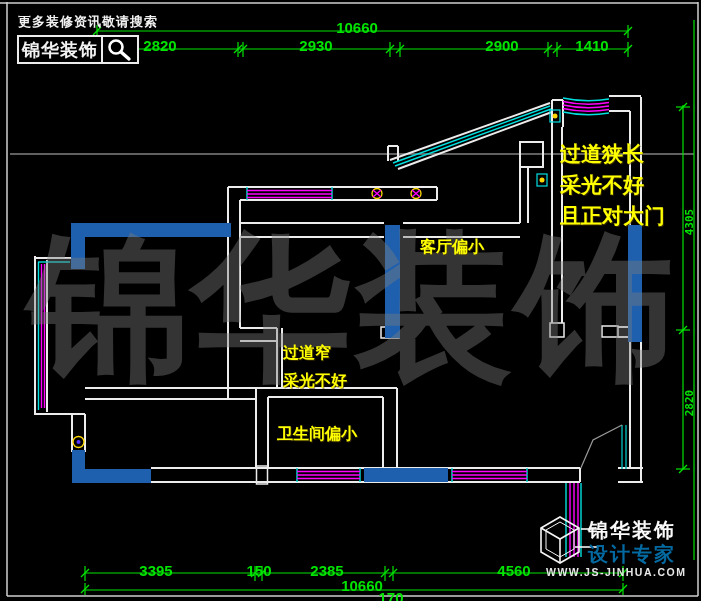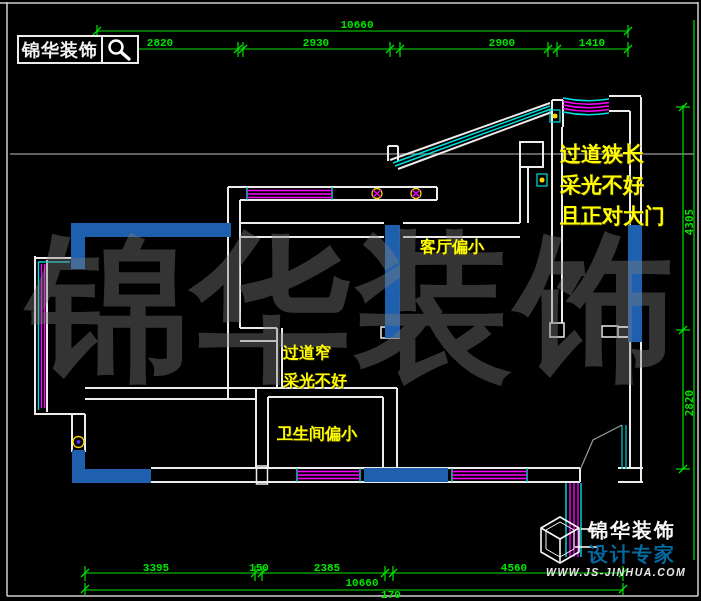--- a/index.html
+++ b/index.html
@@ -6,22 +6,22 @@
   .stage{position:relative;width:701px;height:601px;background:#000;overflow:hidden;
          font-family:"Liberation Sans","DejaVu Sans",sans-serif;}
   .stage svg.plan{position:absolute;left:0;top:0;z-index:1;}
   
   .watermark{position:absolute;left:28px;top:226px;width:648px;z-index:2;
     display:flex;justify-content:space-between;
     font-family:"DejaVu Serif","Liberation Serif",serif;font-weight:bold;
     font-size:160px;line-height:1.02;color:rgba(125,125,125,0.42);
     pointer-events:none;white-space:nowrap;}
   
-  .dim{position:absolute;z-index:3;color:#00e400;font-family:Liberation Mono, monospace;
-    font-size:11px;font-weight:bold;transform:translateX(-50%);white-space:nowrap;}
+  .dim{position:absolute;z-index:3;color:#00e400;font-family:Liberation Sans, sans-serif;
+    font-size:15px;font-weight:bold;transform:translateX(-50%);white-space:nowrap;}
   .dim-v{position:absolute;z-index:3;color:#00e400;font-family:"DejaVu Sans Mono","Liberation Mono",monospace;
     font-size:11px;font-weight:bold;transform:translate(-50%,-50%) rotate(-90deg);white-space:nowrap;}
   
   .ann{position:absolute;z-index:4;color:#ffff00;font-weight:bold;font-size:16px;
     line-height:28px;white-space:nowrap;text-shadow:1px 1px 0 rgba(90,70,0,.55);}
   .ann-big{font-size:21px;line-height:31px;}
   
   .hint{position:absolute;left:18px;top:13px;z-index:6;color:#f2f2f2;font-size:13px;
     font-weight:bold;letter-spacing:1px;white-space:nowrap;}
   .logo-box{position:absolute;left:17px;top:35px;z-index:6;width:118px;height:25px;
@@ -30,21 +30,21 @@
     padding:0 3px;white-space:nowrap;}
   .logo-box .sep{width:0;height:25px;border-left:2px solid #ececec;}
   
   .footer-logo{position:absolute;left:538px;top:511px;z-index:5;width:160px;}
   .footer-logo .cube{position:absolute;left:0;top:2px;}
   .footer-logo .fl-brand{position:absolute;left:50px;top:6px;color:#fafafa;font-size:20px;
     font-weight:bold;letter-spacing:2px;white-space:nowrap;}
   .footer-logo .fl-tag{position:absolute;left:50px;top:30px;color:#0369a1;font-size:20px;
     font-weight:bold;letter-spacing:2px;white-space:nowrap;}
   .footer-logo .fl-url{position:absolute;left:8px;top:55px;color:#e8e8e8;font-size:10.5px;
-    font-weight:bold;letter-spacing:1.5px;white-space:nowrap;font-style:italic;}
+    font-weight:bold;letter-spacing:1.5px;white-space:nowrap;}
 </style>
 </head>
 <body>
 
 <div class="stage">
 
   <svg class="plan" width="701" height="601" viewBox="0 0 701 601">
 
     <g stroke="#cfcfcf" stroke-width="1.5">
       <line x1="7" y1="2" x2="7" y2="596"></line>
@@ -315,20 +315,21 @@
   </div>
   <div class="ann" style="left:420px;top:233px">
     <div>客厅偏小</div>
   </div>
   <div class="ann ann-big" style="left:560px;top:138px">
     <div>过道狭长</div>
     <div>采光不好</div>
     <div>且正对大门</div>
   </div>
 
+  <div class="hint">更多装修资讯敬请搜索</div>
   <div class="logo-box">
     <span class="brand">锦华装饰</span>
     <span class="sep"></span>
     <svg width="31" height="25" viewBox="0 0 31 25">
       <circle cx="13" cy="10" r="6.5" fill="none" stroke="#ffffff" stroke-width="2.6"></circle>
       <line x1="18" y1="15" x2="26" y2="22" stroke="#ffffff" stroke-width="3.4" stroke-linecap="round"></line>
     </svg>
   </div>
 
   <div class="footer-logo">

